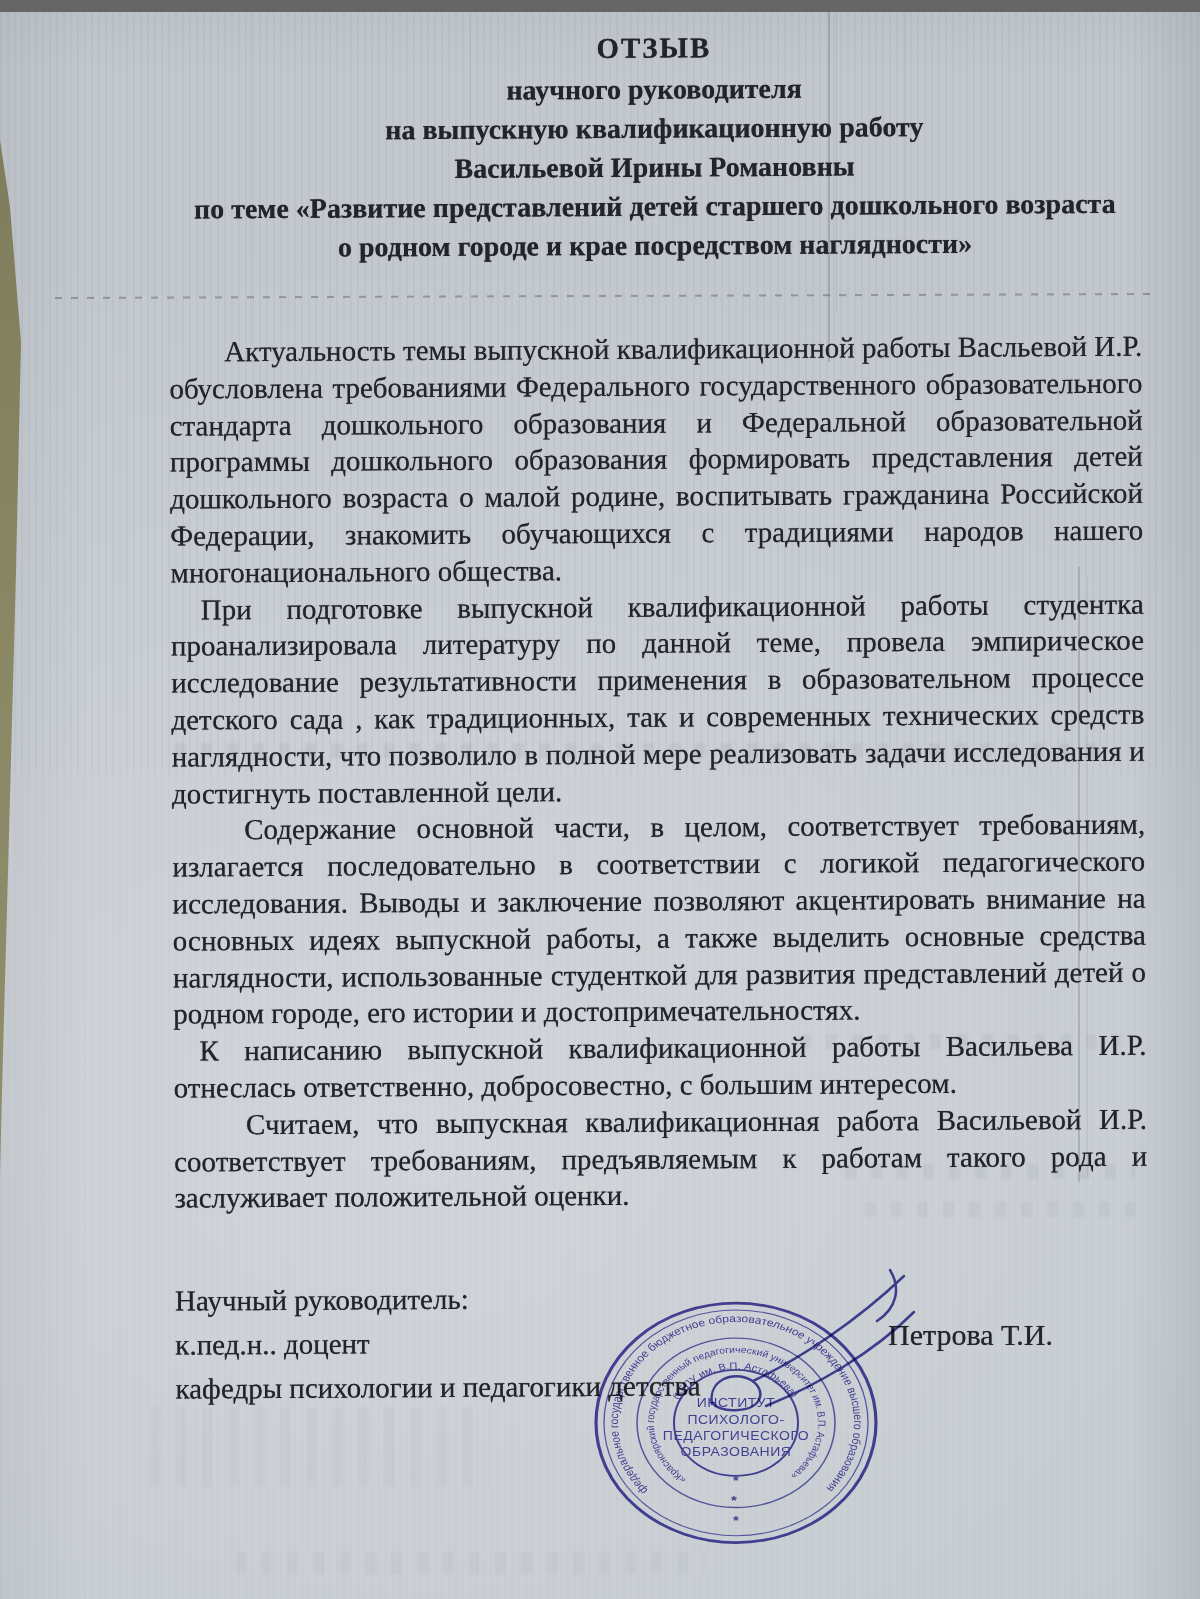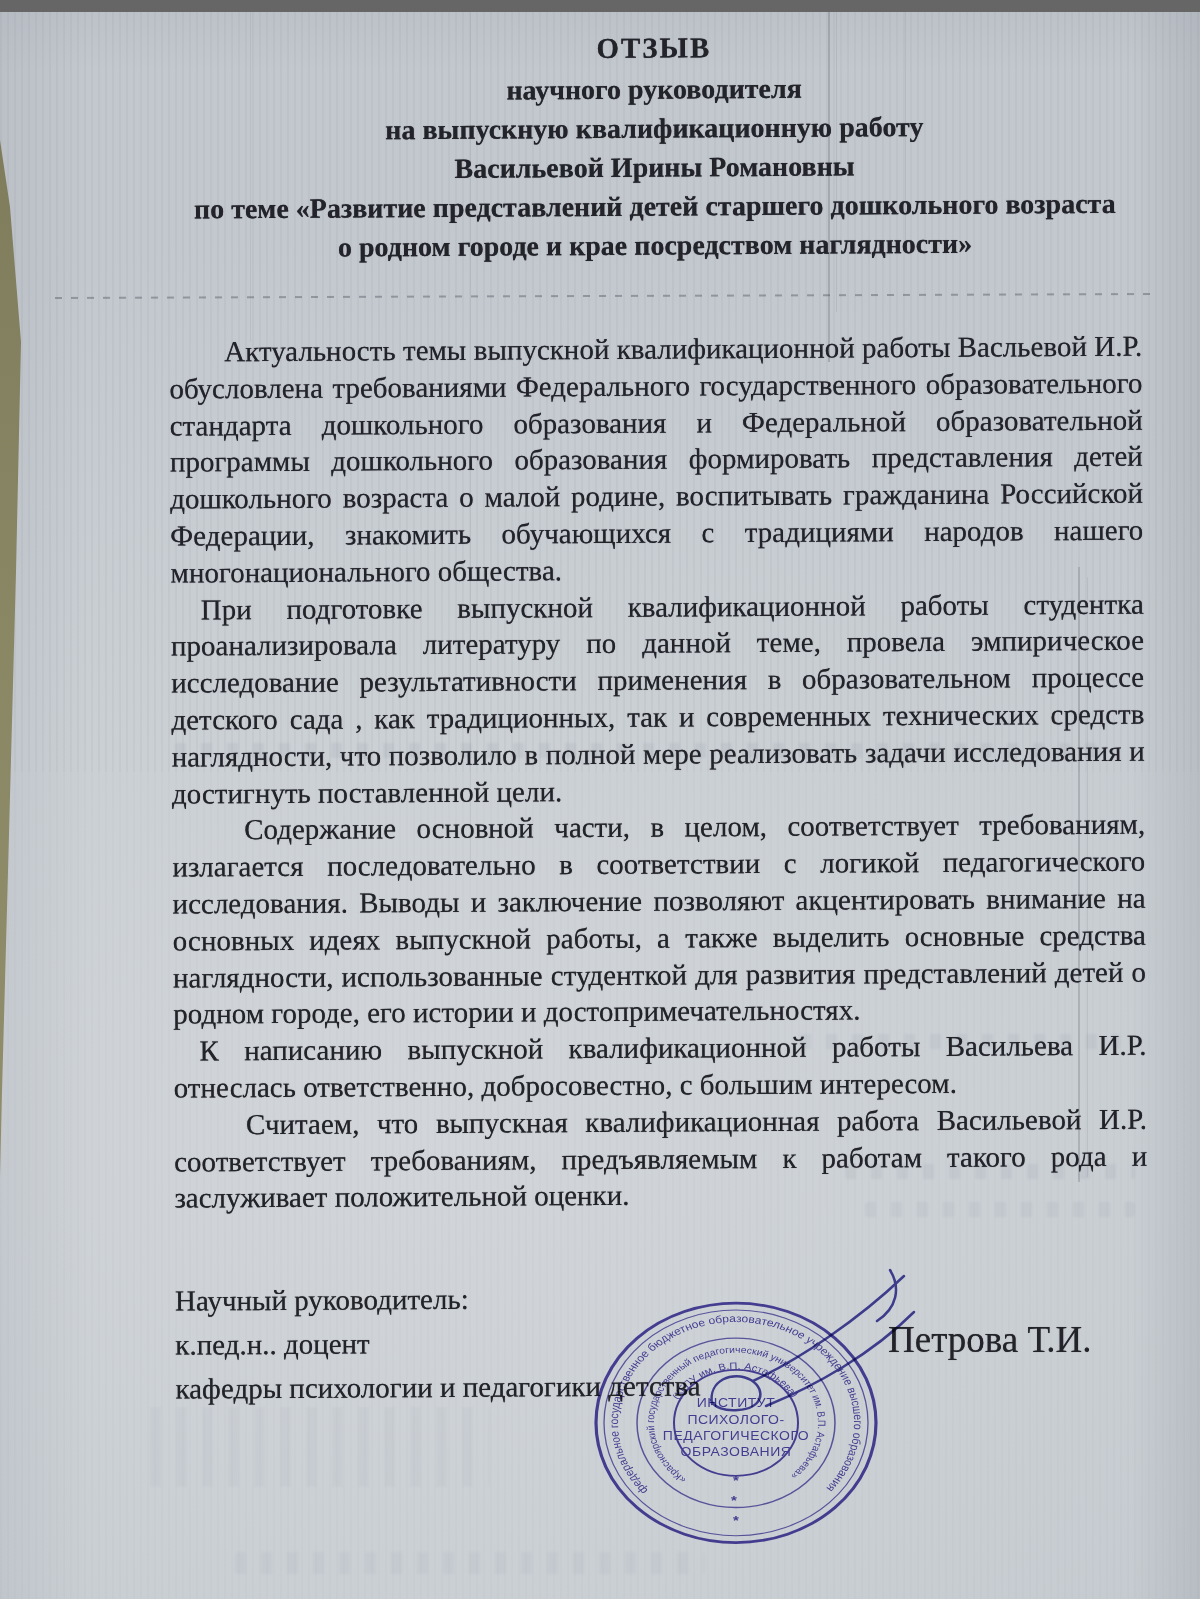--- a/index.html
+++ b/index.html
@@ -41,21 +41,21 @@
   }
   .title-block{text-align:center;font-weight:bold;font-size:28px;line-height:39px;margin-bottom:66px;}
   .title-block .t-main{font-size:29px;letter-spacing:2px;line-height:44px;}
   .body-text p{
     margin:0;font-size:29px;line-height:36.8px;
     text-align:justify;
   }
   .ind-a{text-indent:55px;} .ind-b{text-indent:30px;} .ind-c{text-indent:72px;}
   .ind-d{text-indent:26px;} .ind-e{text-indent:72px;}
   .sig-block{margin-top:62px;font-size:29px;line-height:44px;}
-  .sig-name{position:absolute;left:888px;top:1306px;font-size:37px;
+  .sig-name{position:absolute;left:888px;top:1306px;font-size:30px;
     font-family:"Liberation Serif","DejaVu Serif",serif;color:#23232a;
     text-shadow:0 0 .7px rgba(30,30,40,.75);}
 
   .stamp{position:absolute;left:588px;top:1262px;width:296px;height:296px;
     transform:scaleY(0.855);mix-blend-mode:multiply;opacity:.93;}
   .stamp svg{display:block;}
   .sig-strokes{position:absolute;left:560px;top:1240px;width:400px;height:200px;
     mix-blend-mode:multiply;}
 </style>
 </head>

